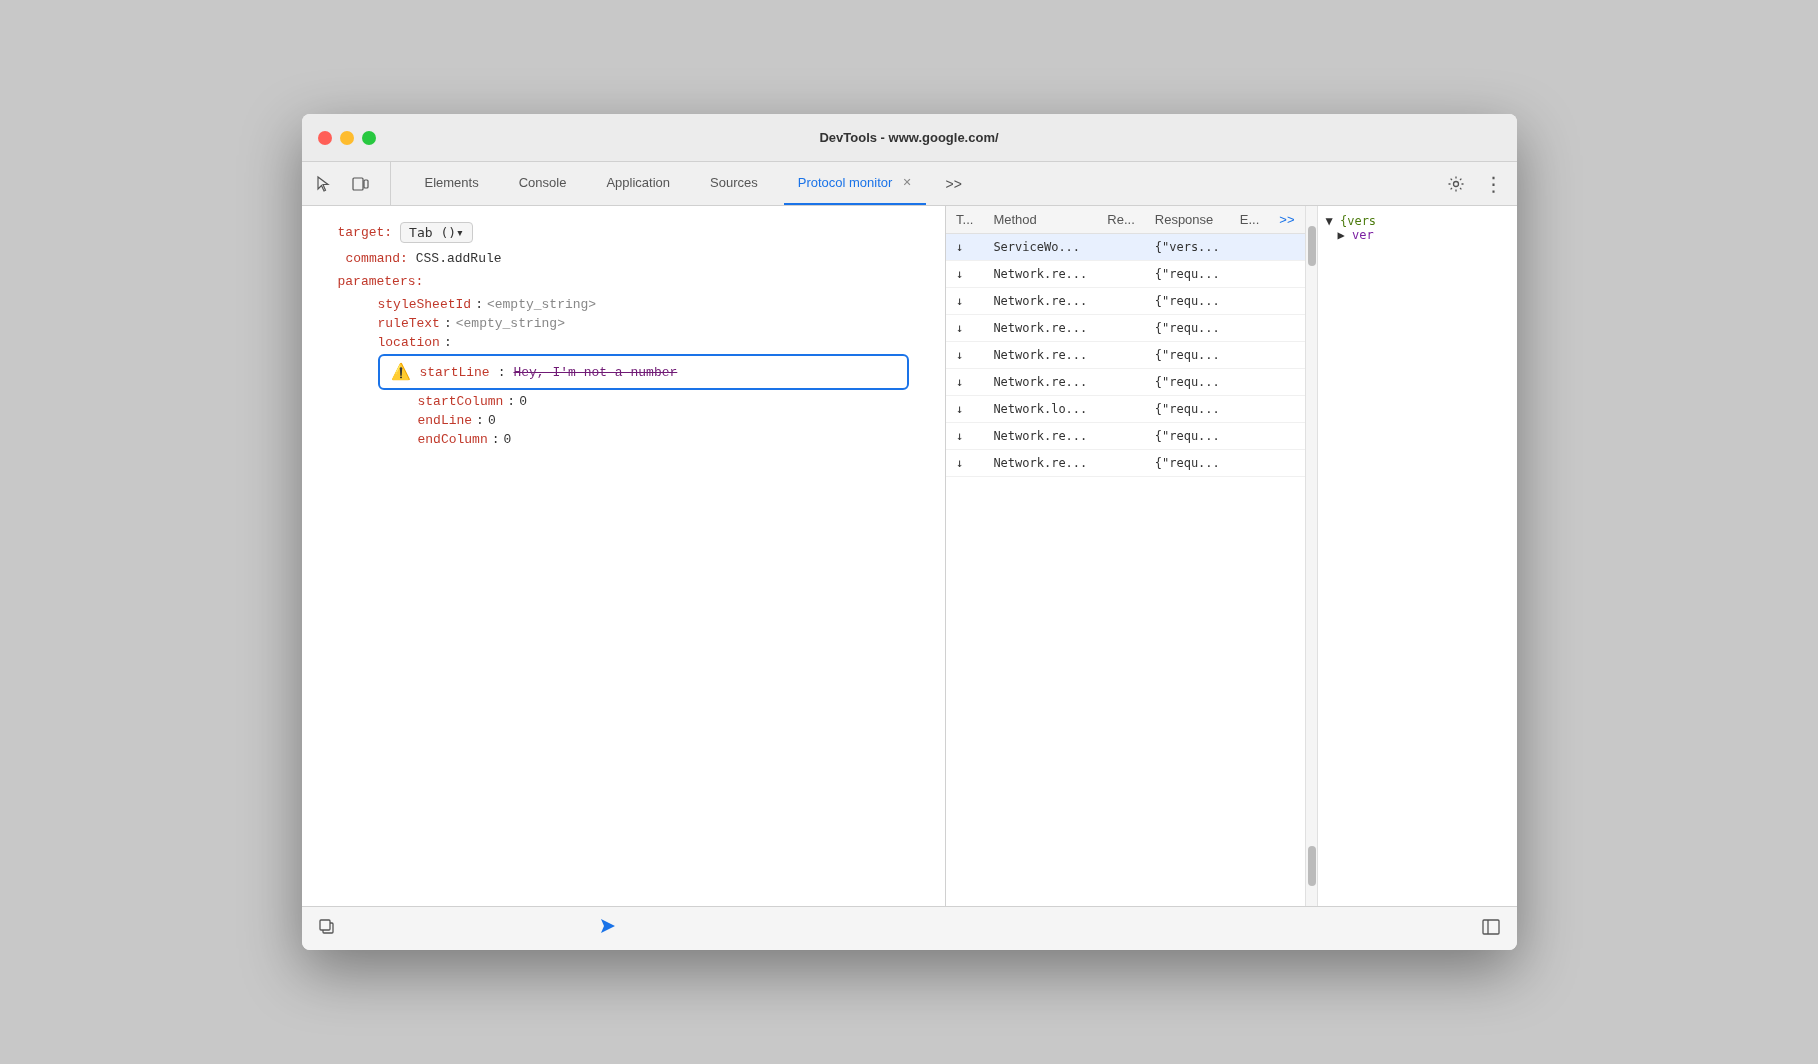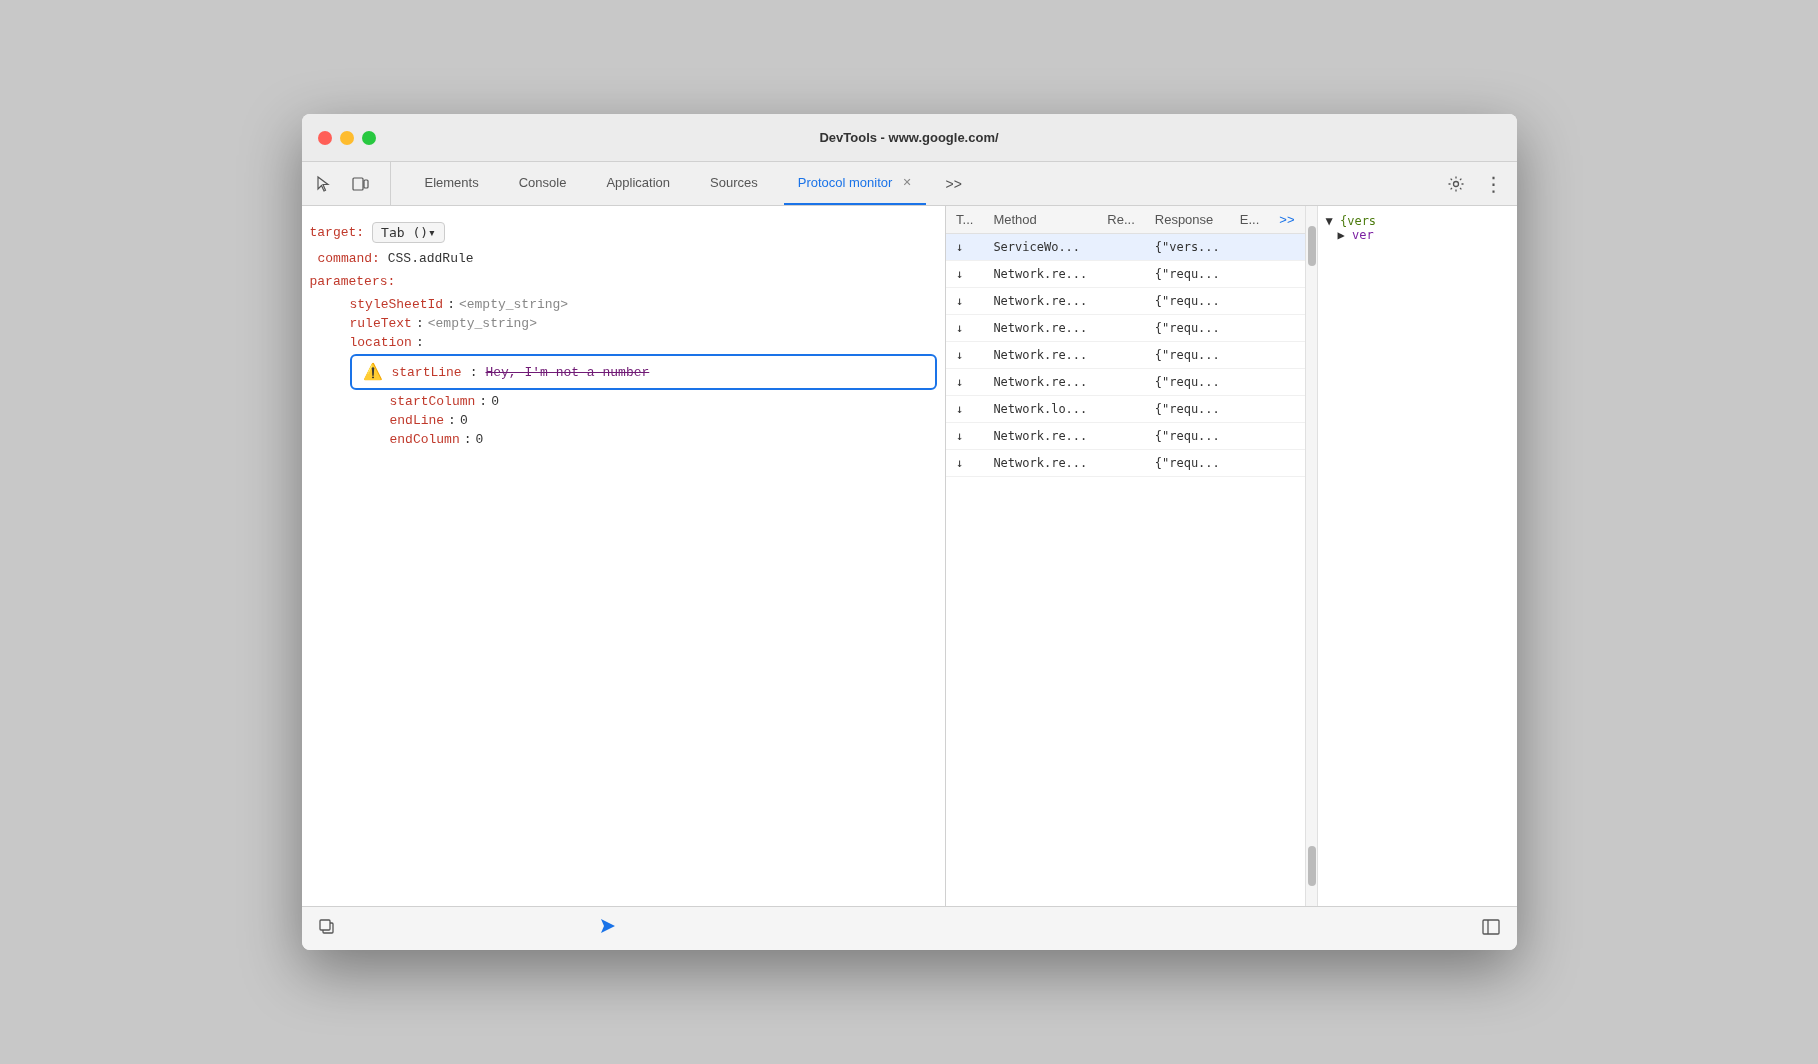--- a/index.html
+++ b/index.html
@@ -127,21 +127,21 @@
 
     
     .left-panel {
       width: 700px;
       background: #fff;
       border-right: 1px solid #d0d0d0;
       display: flex;
       flex-direction: column;
       font-family: 'Menlo', 'Monaco', 'Courier New', monospace;
       font-size: 13px;
-      padding: 16px 8px;
+      padding: 16px 36px;
       overflow: auto;
     }
 
     .label-red { color: #c0392b; }
     .label-dark { color: #333; }
 
     .target-row {
       display: flex;
       align-items: center;
       gap: 8px;

